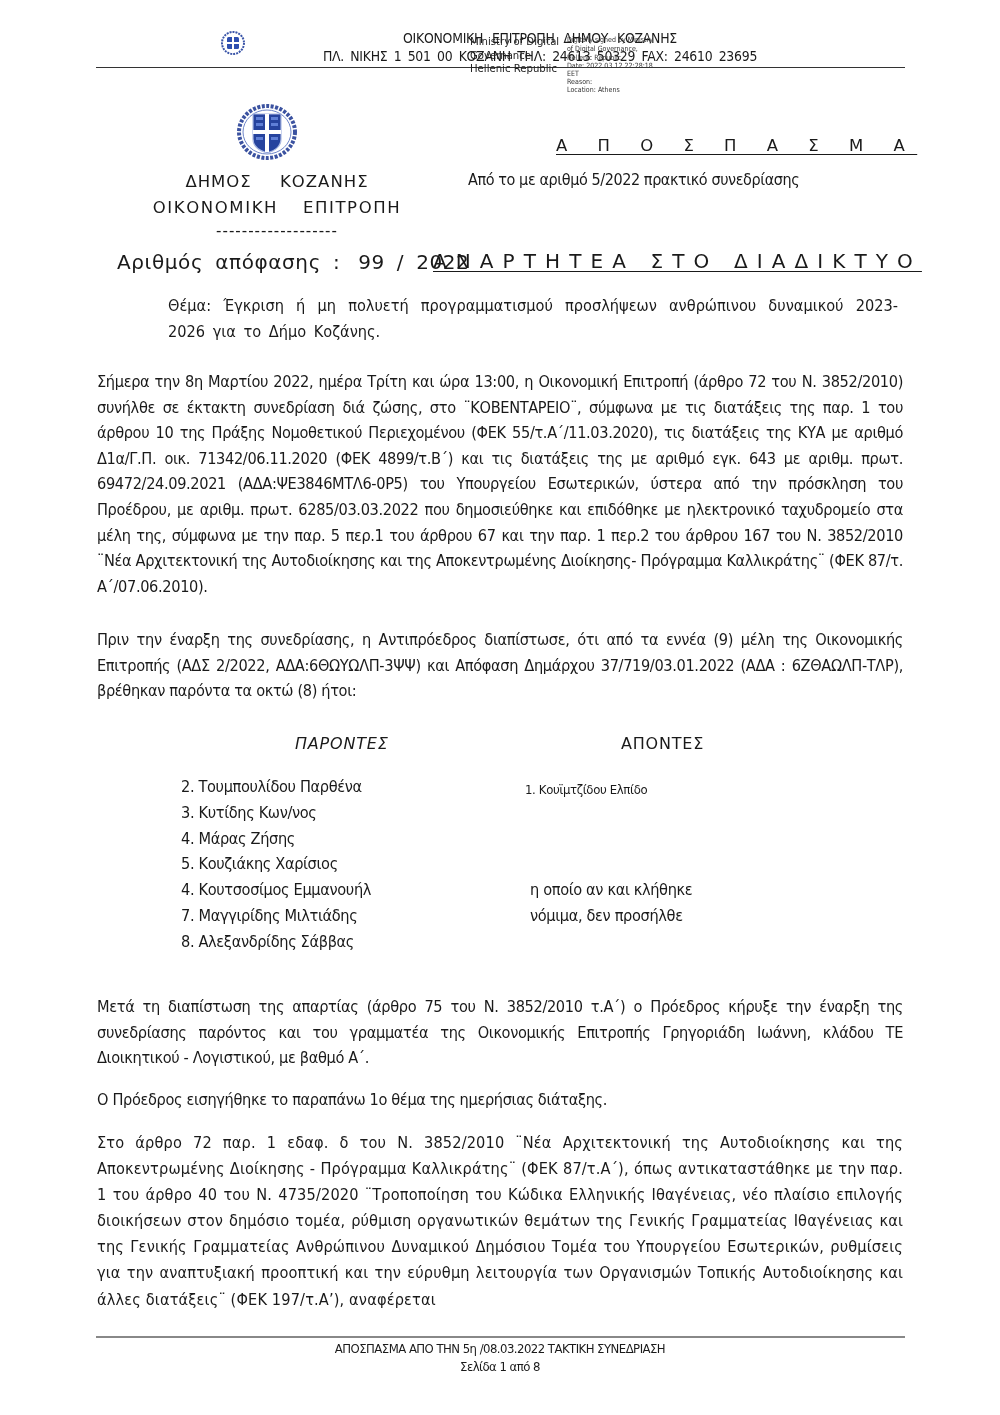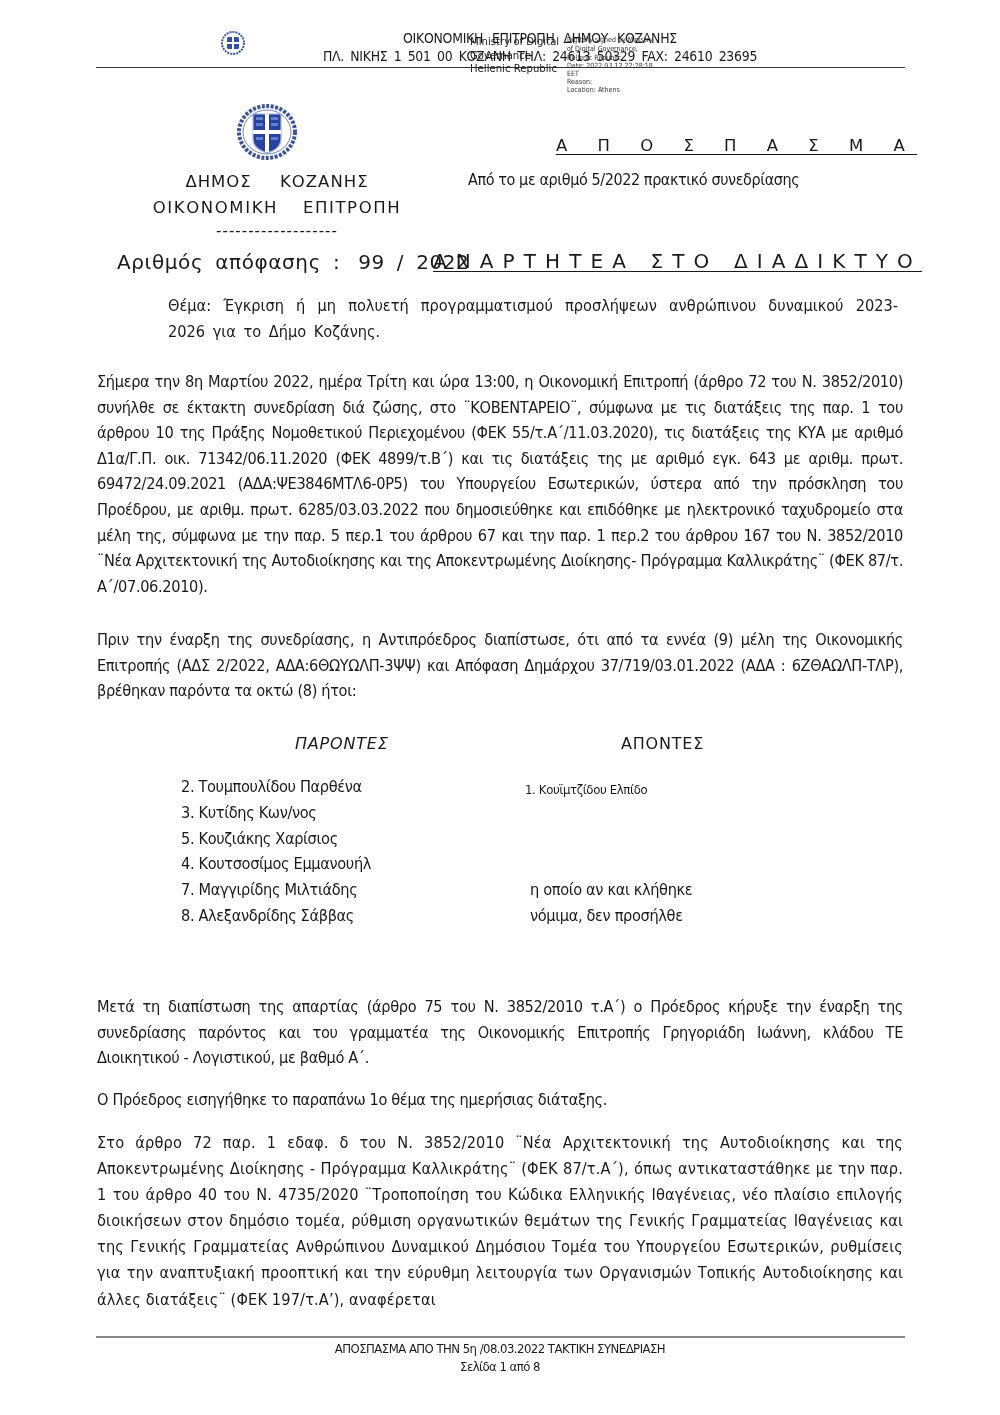--- a/index.html
+++ b/index.html
@@ -140,20 +140,21 @@
 
 <div class="para p1">Σήμερα την 8η Μαρτίου 2022, ημέρα Τρίτη και ώρα 13:00, η Οικονομική Επιτροπή (άρθρο 72 του Ν. 3852/2010) συνήλθε σε έκτακτη συνεδρίαση διά ζώσης, στο ¨ΚΟΒΕΝΤΑΡΕΙΟ¨, σύμφωνα με τις διατάξεις της παρ. 1 του άρθρου 10 της Πράξης Νομοθετικού Περιεχομένου (ΦΕΚ 55/τ.Α΄/11.03.2020), τις διατάξεις της ΚΥΑ με αριθμό Δ1α/Γ.Π. οικ. 71342/06.11.2020 (ΦΕΚ 4899/τ.Β΄) και τις διατάξεις της με αριθμό εγκ. 643 με αριθμ. πρωτ. 69472/24.09.2021 (ΑΔΑ:ΨΕ3846ΜΤΛ6-0Ρ5) του Υπουργείου Εσωτερικών, ύστερα από την πρόσκληση του Προέδρου, με αριθμ. πρωτ. 6285/03.03.2022 που δημοσιεύθηκε και επιδόθηκε με ηλεκτρονικό ταχυδρομείο στα μέλη της, σύμφωνα με την παρ. 5 περ.1 του άρθρου 67 και την παρ. 1 περ.2 του άρθρου 167 του Ν. 3852/2010 ¨Νέα Αρχιτεκτονική της Αυτοδιοίκησης και της Αποκεντρωμένης Διοίκησης- Πρόγραμμα Καλλικράτης¨ (ΦΕΚ 87/τ. Α΄/07.06.2010).</div>
 <div class="para p2">Πριν την έναρξη της συνεδρίασης, η Αντιπρόεδρος διαπίστωσε, ότι από τα εννέα (9) μέλη της Οικονομικής Επιτροπής (ΑΔΣ 2/2022, ΑΔΑ:6ΘΩΥΩΛΠ-3ΨΨ) και Απόφαση Δημάρχου 37/719/03.01.2022 (ΑΔΑ : 6ΖΘΑΩΛΠ-ΤΛΡ), βρέθηκαν παρόντα τα οκτώ (8) ήτοι:</div>
 
 <div class="col-head present-head">ΠΑΡΟΝΤΕΣ</div>
 <div class="col-head absent-head">ΑΠΟΝΤΕΣ</div>
 
 <ul class="present-list">
   <li>2. Τουμπουλίδου Παρθένα</li>
   <li>3. Κυτίδης Κων/νος</li>
+  <li>4. Μάρας Ζήσης</li>
   <li>5. Κουζιάκης Χαρίσιος</li>
   <li>4. Κουτσοσίμος Εμμανουήλ</li>
   <li>7. Μαγγιρίδης Μιλτιάδης</li>
   <li>8. Αλεξανδρίδης Σάββας</li>
 </ul>
 <ul class="absent-list">
   <li>1. Κουϊμτζίδου Ελπίδο</li>
 </ul>
 <div class="absent-note">
   <div>η οποίο αν και κλήθηκε</div>

